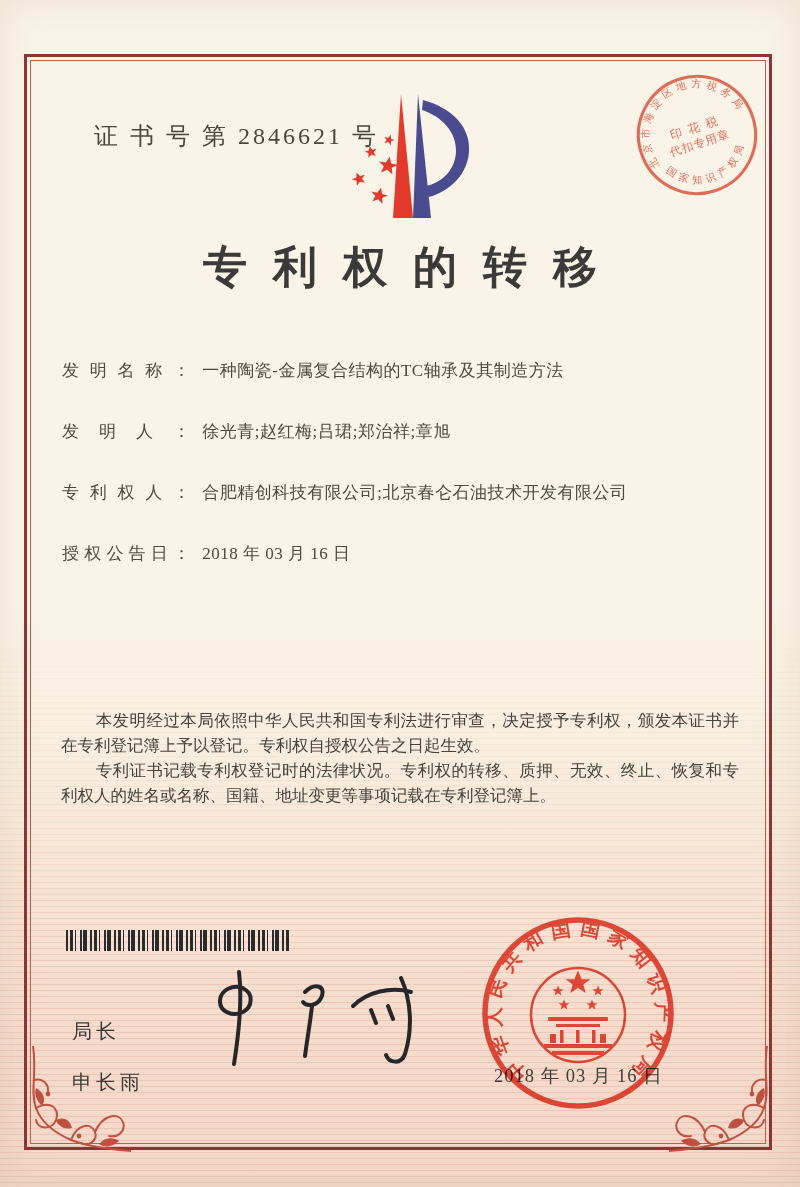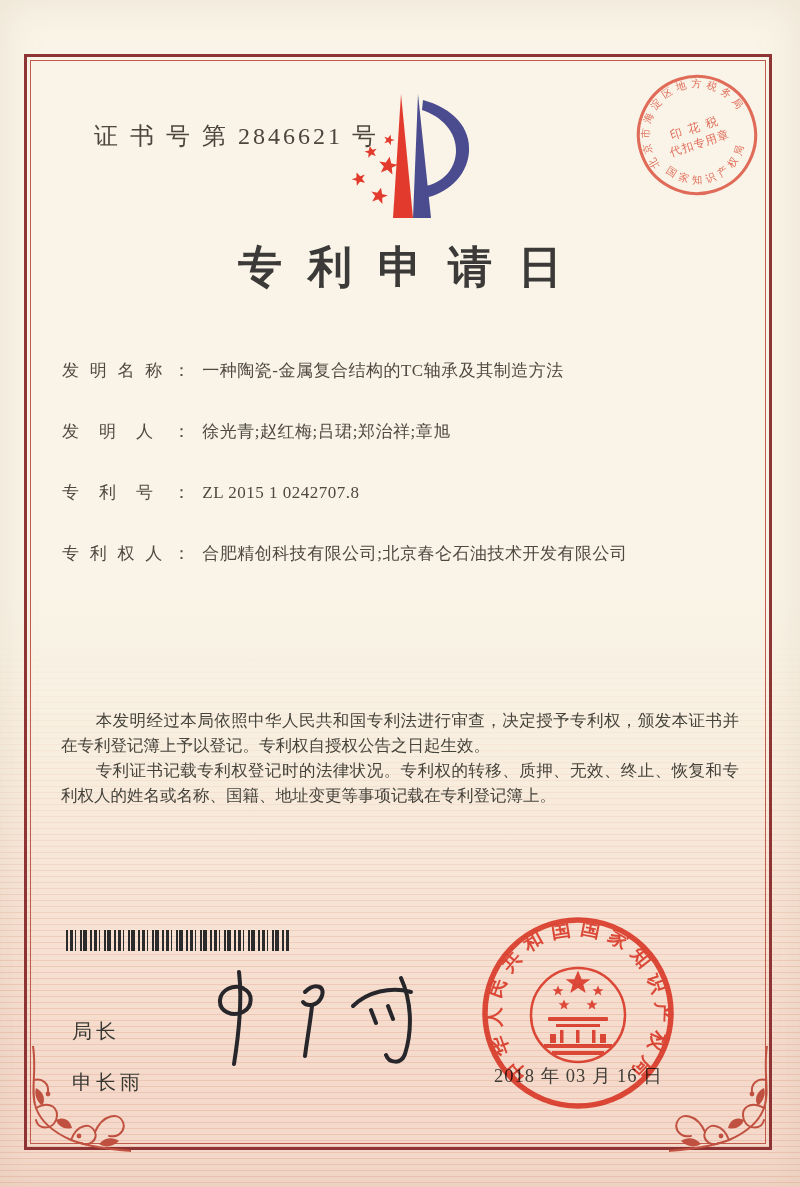--- a/index.html
+++ b/index.html
@@ -122,38 +122,38 @@
       <use href="#lstar" transform="translate(26,89) scale(0.70) rotate(-20)"></use>
       <use href="#lstar" transform="translate(46,106) scale(0.85) rotate(14)"></use>
       <polygon points="68,4 60,128 80,128"></polygon>
     </g>
     <g fill="#4b4b8f">
       <polygon points="85,4 80,128 98,128"></polygon>
       <path d="M90,10 C120,18 138,38 136,62 C134,88 112,104 92,108 L93,96 C110,92 122,80 123,62 C124,42 108,26 89,20 Z"></path>
     </g>
   </svg>
 
-  <div class="title">专利申请日</div>
+  <div class="title">专利权的转移</div>
 
   <div class="fields">
     <div class="frow">
       <span class="flabel">发明名称：</span>
       <span class="fvalue">一种陶瓷-金属复合结构的TC轴承及其制造方法</span>
     </div>
     <div class="frow">
       <span class="flabel">发明人：</span>
       <span class="fvalue">徐光青;赵红梅;吕珺;郑治祥;章旭</span>
     </div>
     <div class="frow">
-      <span class="flabel">专利号：</span>
-      <span class="fvalue">ZL 2015 1 0242707.8</span>
-    </div>
-    <div class="frow">
       <span class="flabel">专利权人：</span>
       <span class="fvalue">合肥精创科技有限公司;北京春仑石油技术开发有限公司</span>
+    </div>
+    <div class="frow">
+      <span class="flabel">授权公告日：</span>
+      <span class="fvalue">2018 年 03 月 16 日</span>
     </div>
   </div>
 
   <div class="paras">
     <p>本发明经过本局依照中华人民共和国专利法进行审查，决定授予专利权，颁发本证书并在专利登记簿上予以登记。专利权自授权公告之日起生效。</p>
     <p>专利证书记载专利权登记时的法律状况。专利权的转移、质押、无效、终止、恢复和专利权人的姓名或名称、国籍、地址变更等事项记载在专利登记簿上。</p>
   </div>
 
   <div class="barcode"></div>
 

